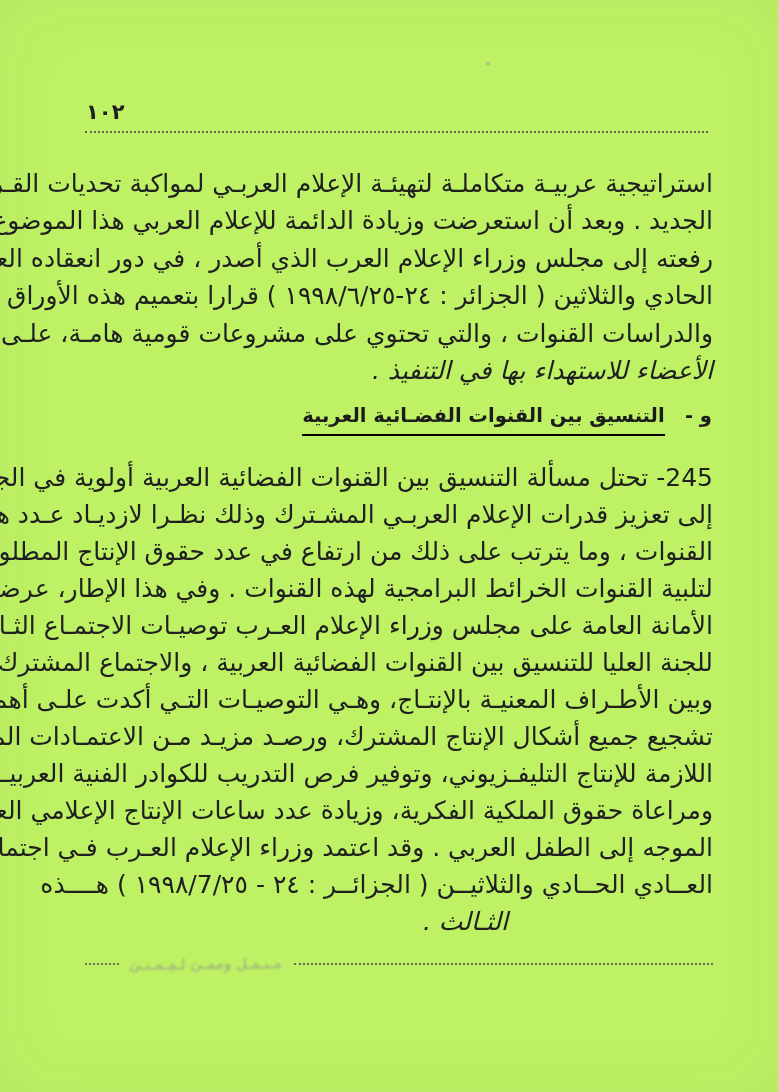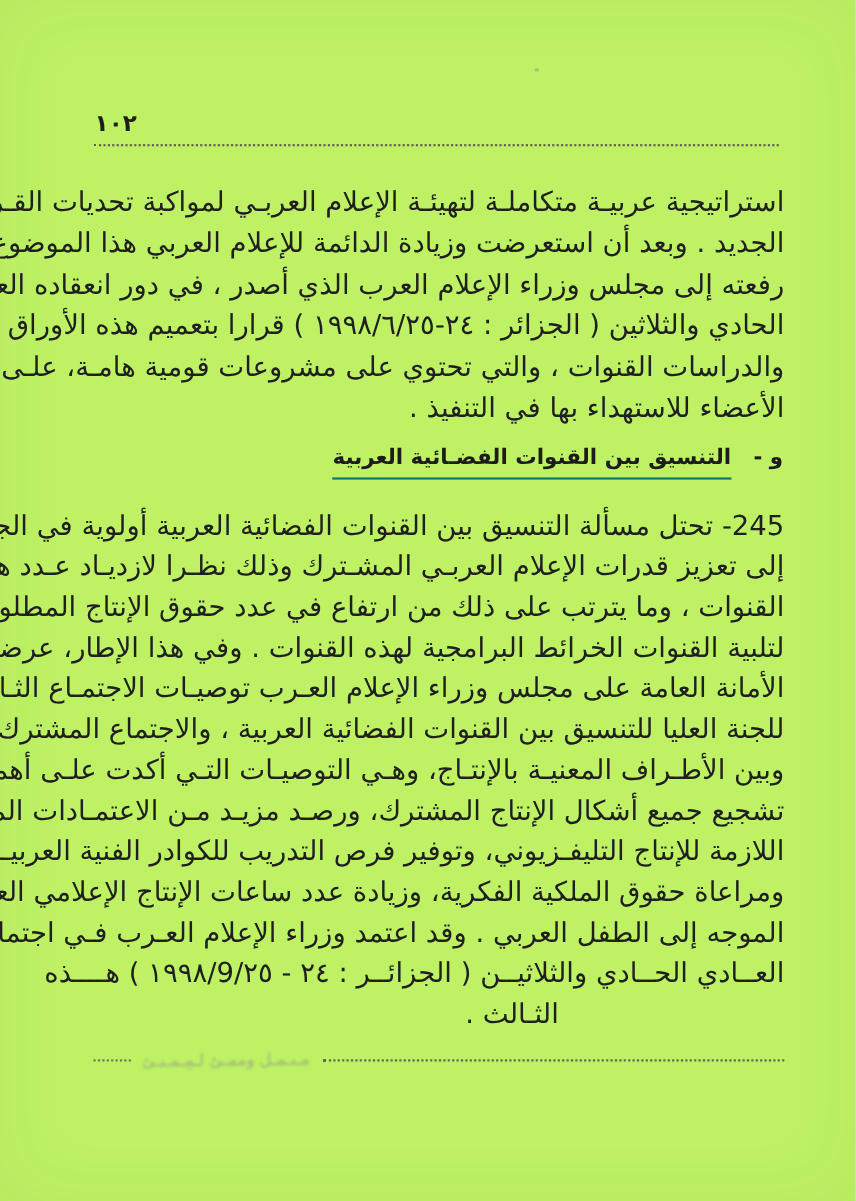--- a/index.html
+++ b/index.html
@@ -59,34 +59,35 @@
     white-space: nowrap;
     text-align: justify;
     text-align-last: justify;
     text-justify: inter-word;
     overflow: visible;
   }
   .p198 .line { height: 37px; line-height: 37px; }
   .line.last {
     text-align-last: right;
     white-space: normal;
+    font-style: italic;
   }
   .line.indent-right { padding-right: 205px; }
   .heading {
     position: absolute;
     top: 404px;
     right: 66px;
     direction: rtl;
     font-size: 19.5px;
     font-weight: bold;
     color: #1c1c1c;
     white-space: nowrap;
   }
   .heading .title {
-    border-bottom: 2px solid #0f766e;
+    border-bottom: 2px solid #000000;
     padding-bottom: 7px;
   }
   .footer {
     position: absolute;
     left: 85px; top: 953px;
     width: 628px;
     height: 22px;
     display: flex;
     align-items: center;
     direction: ltr;
@@ -143,21 +144,21 @@
     <div class="line">إلى تعزيز قدرات الإعلام العربـي المشـترك وذلك نظـرا لازديـاد عـدد هـذه</div>
     <div class="line">القنوات ، وما يترتب على ذلك من ارتفاع في عدد حقوق الإنتاج المطلوب</div>
     <div class="line">لتلبية القنوات الخرائط البرامجية لهذه القنوات . وفي هذا الإطار، عرضـت</div>
     <div class="line">الأمانة العامة على مجلس وزراء الإعلام العـرب توصيـات الاجتمـاع الثـالث</div>
     <div class="line">للجنة العليا للتنسيق بين القنوات الفضائية العربية ، والاجتماع المشترك بينهـا</div>
     <div class="line">وبين الأطـراف المعنيـة بالإنتـاج، وهـي التوصيـات التـي أكدت علـى أهميـة</div>
     <div class="line">تشجيع جميع أشكال الإنتاج المشترك، ورصـد مزيـد مـن الاعتمـادات الماليـة</div>
     <div class="line">اللازمة للإنتاج التليفـزيوني، وتوفير فرص التدريب للكوادر الفنية العربيـة،</div>
     <div class="line">ومراعاة حقوق الملكية الفكرية، وزيادة عدد ساعات الإنتاج الإعلامي العربي</div>
     <div class="line">الموجه إلى الطفل العربي . وقد اعتمد وزراء الإعلام العـرب فـي اجتماعهم</div>
-    <div class="line">العــادي الحــادي والثلاثيــن ( الجزائــر : ٢٤ - ١٩٩٨/9/٢٥ ) هــــذه</div>
+    <div class="line">العــادي الحــادي والثلاثيــن ( الجزائــر : ٢٤ - ١٩٩٨/7/٢٥ ) هــــذه</div>
     <div class="line last indent-right">الثـالث .</div>
   </div>
 
   <div class="footer">
     <div class="dots-short"></div>
     <div class="ghost">مـىـمـل وممـئ لـمِـمـىـئ</div>
     <div class="dots-long"></div>
   </div>
 
 </div>

